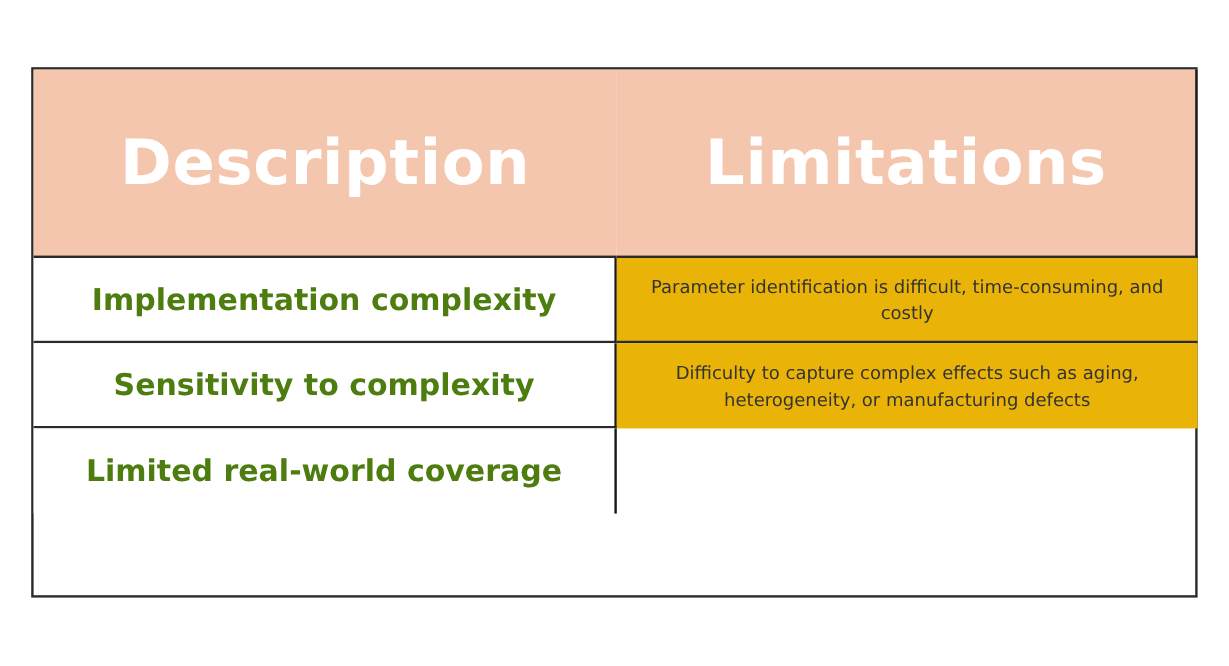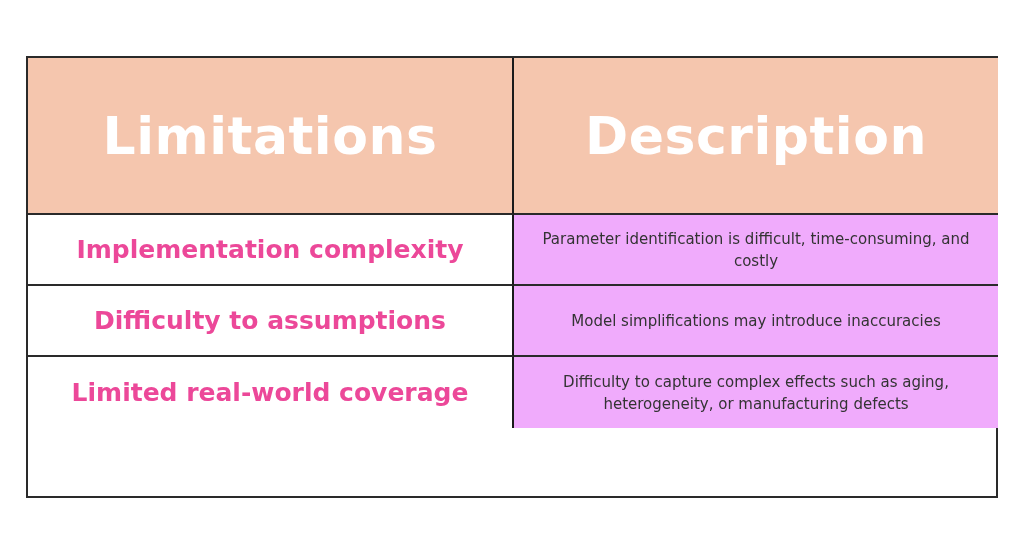--- a/index.html
+++ b/index.html
@@ -39,58 +39,55 @@
     .cell.last-row { border-bottom: none; }
     .head {
       background: #F5C6AE;
       color: #ffffff;
       font-weight: bold;
       font-size: 52px;
       letter-spacing: 0.5px;
     }
     .lim {
       background: #ffffff;
-      color: #ec4899;
+      color: #4d7c0f;
       font-weight: bold;
       font-size: 25px;
       padding: 0 10px;
     }
     .desc {
-      background: #f0abfc;
+      background: #eab308;
       color: #333333;
       font-size: 15px;
       line-height: 22px;
       padding: 0 28px;
     }
   </style>
 </head>
 <body>
 
 <div class="table">
+  <div class="cell head last-col">
+    <span>Description</span>
+  </div>
   <div class="cell head">
     <span>Limitations</span>
-  </div>
-  <div class="cell head last-col">
-    <span>Description</span>
   </div>
 
   <div class="cell lim">
     <span>Implementation complexity</span>
   </div>
   <div class="cell desc last-col">
     <span>Parameter identification is difficult, time-consuming, and costly</span>
   </div>
 
 
   <div class="cell lim">
-    <span>Difficulty to assumptions</span>
-  </div>
-  <div class="cell desc last-col">
-    <span>Model simplifications may introduce inaccuracies</span>
+    <span>Sensitivity to complexity</span>
   </div>
 
+  <div class="cell desc last-col last-row">
+    <span>Difficulty to capture complex effects such as aging, heterogeneity, or manufacturing defects</span>
+  </div>
   <div class="cell lim last-row">
     <span>Limited real-world coverage</span>
-  </div>
-  <div class="cell desc last-col last-row">
-    <span>Difficulty to capture complex effects such as aging, heterogeneity, or manufacturing defects</span>
   </div>
 </div>
 
 </body></html>

